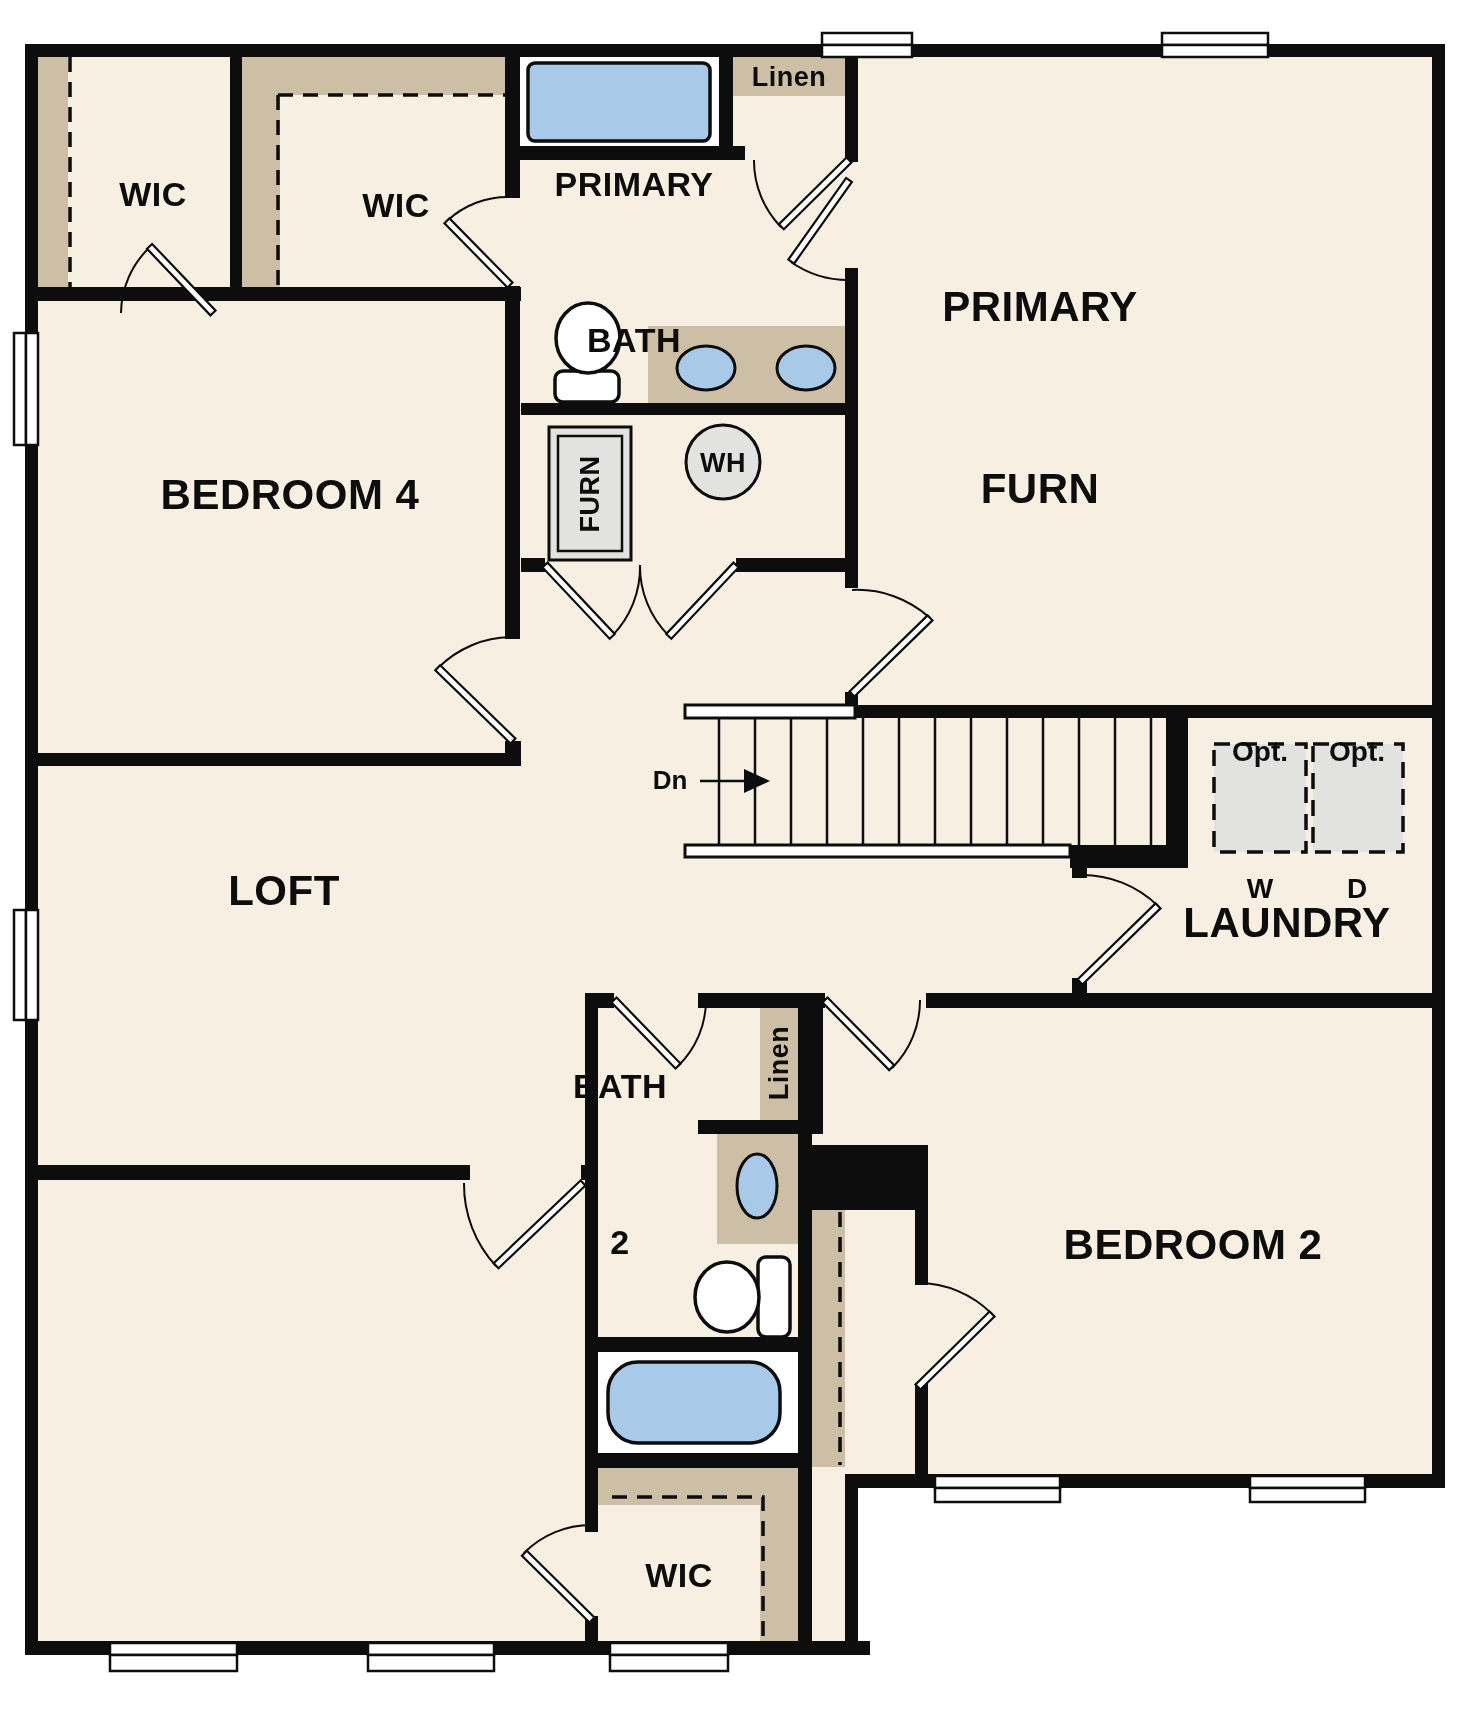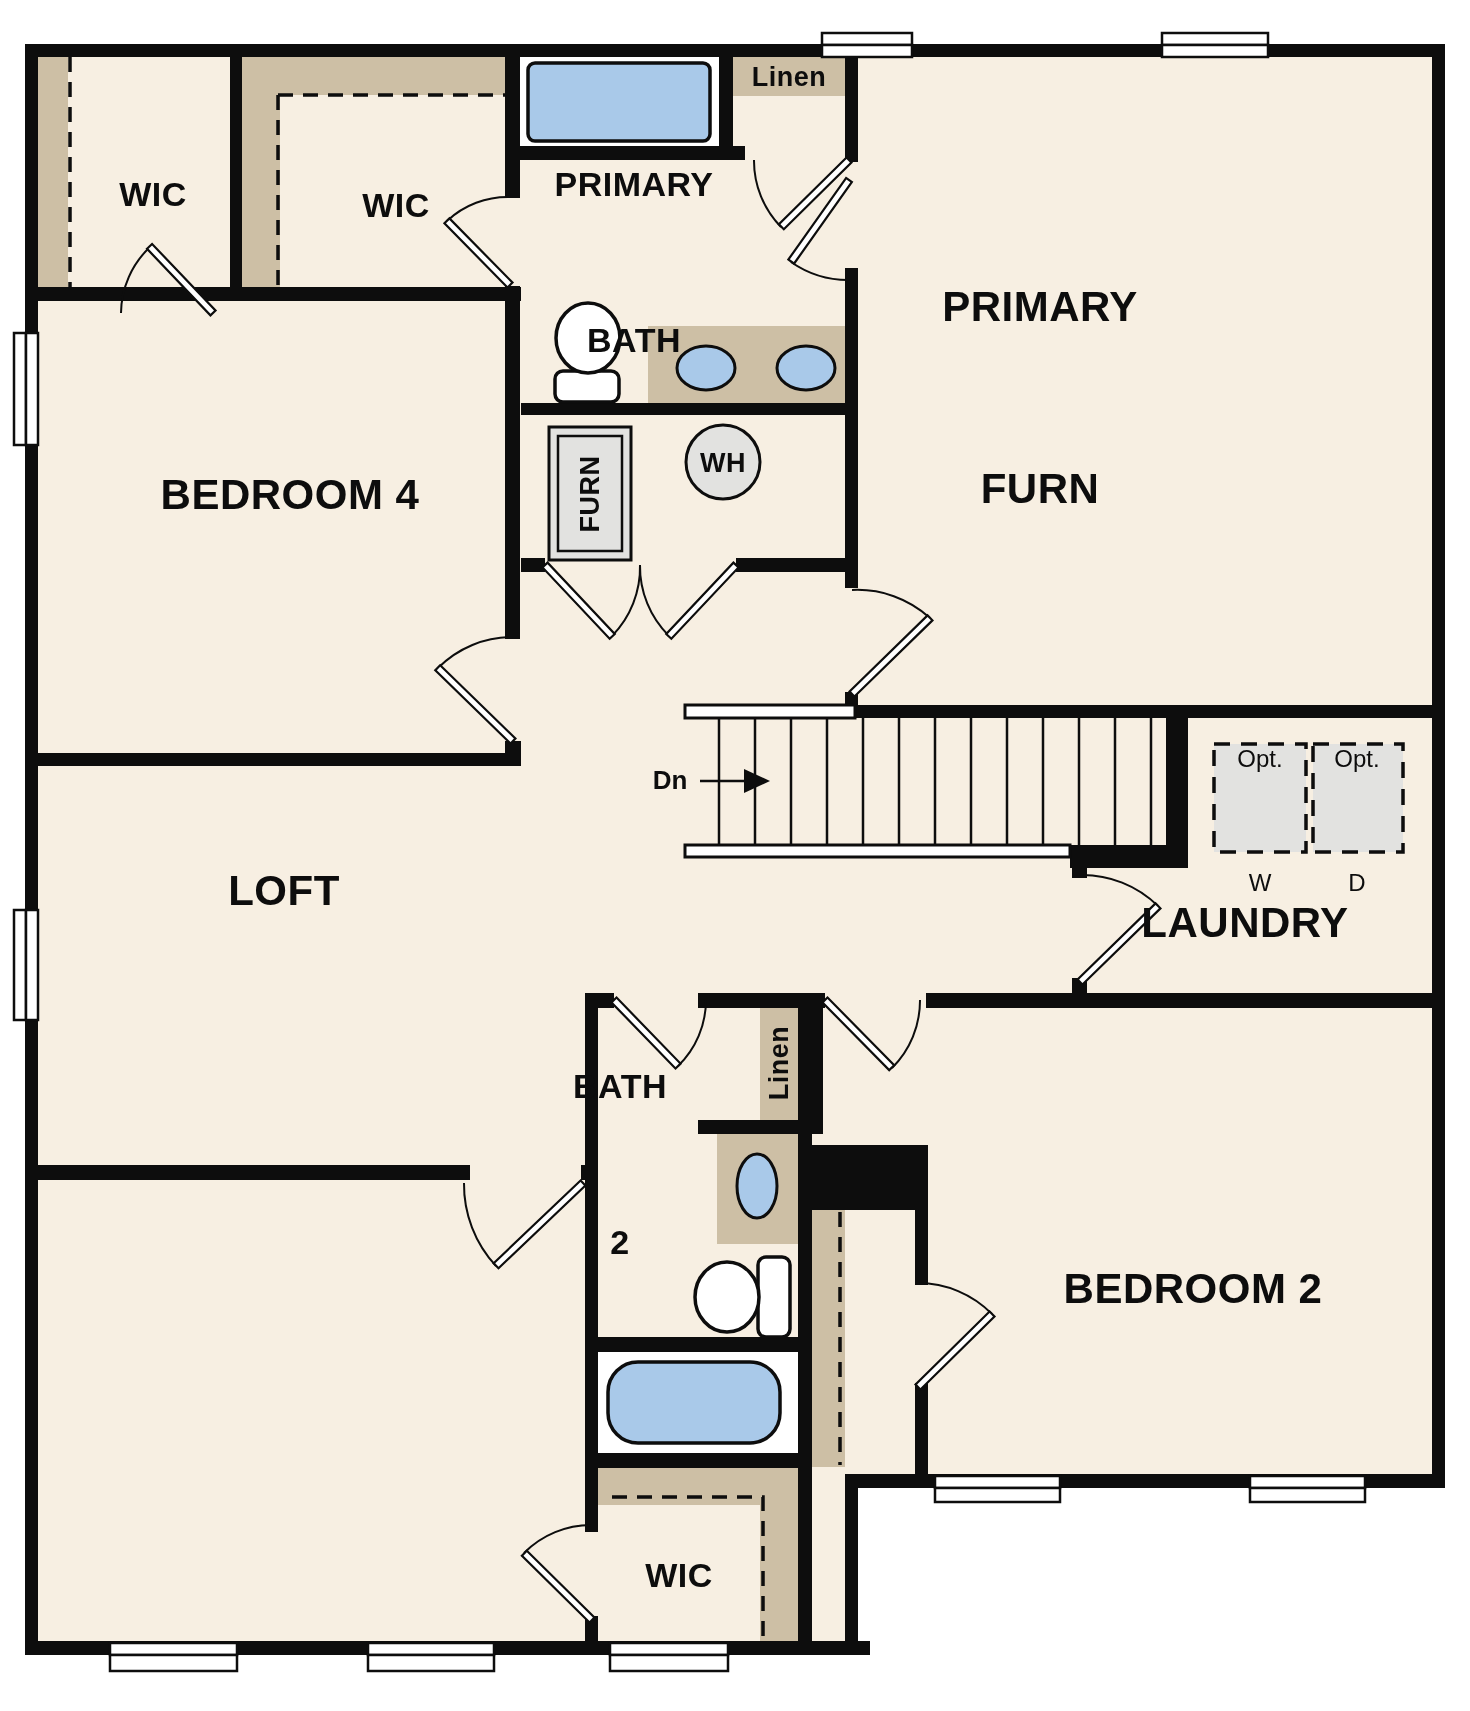--- a/index.html
+++ b/index.html
@@ -7,21 +7,21 @@
         font-family:"Liberation Sans",sans-serif;}
   #plan svg{position:absolute;left:0;top:0;}
   .lbl{position:absolute;transform:translate(-50%,-50%);color:#0d0d0d;font-weight:700;
        text-align:center;white-space:pre;line-height:1.06;letter-spacing:.5px;}
   .lbl span{display:block;margin-top:48px;}
   .rot{transform:translate(-50%,-50%) rotate(-90deg);}
   .xl{font-size:42px;}
   .lg{font-size:34px;}
   .md{font-size:34px;}
   .sm{font-size:27px;}
-  .xs{font-size:24px;font-weight:400;letter-spacing:0;}
+  .xs{font-size:28px;font-weight:700;letter-spacing:0;}
   .dn{font-size:26px;font-weight:600;letter-spacing:0;}
 </style>
 </head>
 <body>
 
 <div id="plan">
 
 <svg width="1470" height="1711" viewBox="0 0 1470 1711">
 
   <g>
@@ -215,23 +215,23 @@
   <div class="lbl sm" style="left:723px;top:463px;">WH</div>
   <div class="lbl dn" style="left:670px;top:781px;">Dn</div>
   <div class="lbl xs" style="left:1260px;top:797px;">
     <span>Opt.</span>
     <span>W</span>
   </div>
   <div class="lbl xs" style="left:1357px;top:797px;">
     <span>Opt.</span>
     <span>D</span>
   </div>
-  <div class="lbl xl" style="left:1245px;top:923px;">LAUNDRY</div>
+  <div class="lbl xl" style="left:1287px;top:923px;">LAUNDRY</div>
   <div class="lbl xl" style="left:263px;top:891px;margin-left:21px;">LOFT</div>
   <div class="lbl lg" style="left:620px;top:1140px;">
     <span>BATH</span>
     <span>2</span>
   </div>
   <div class="lbl sm rot" style="left:779px;top:1063px;">Linen</div>
-  <div class="lbl xl" style="left:1193px;top:1245px;margin-top:44px;">BEDROOM 2</div>
+  <div class="lbl xl" style="left:1193px;top:1245px;">BEDROOM 2</div>
   <div class="lbl md" style="left:679px;top:1575px;">WIC</div>
 
 </div>
 
 </body></html>

